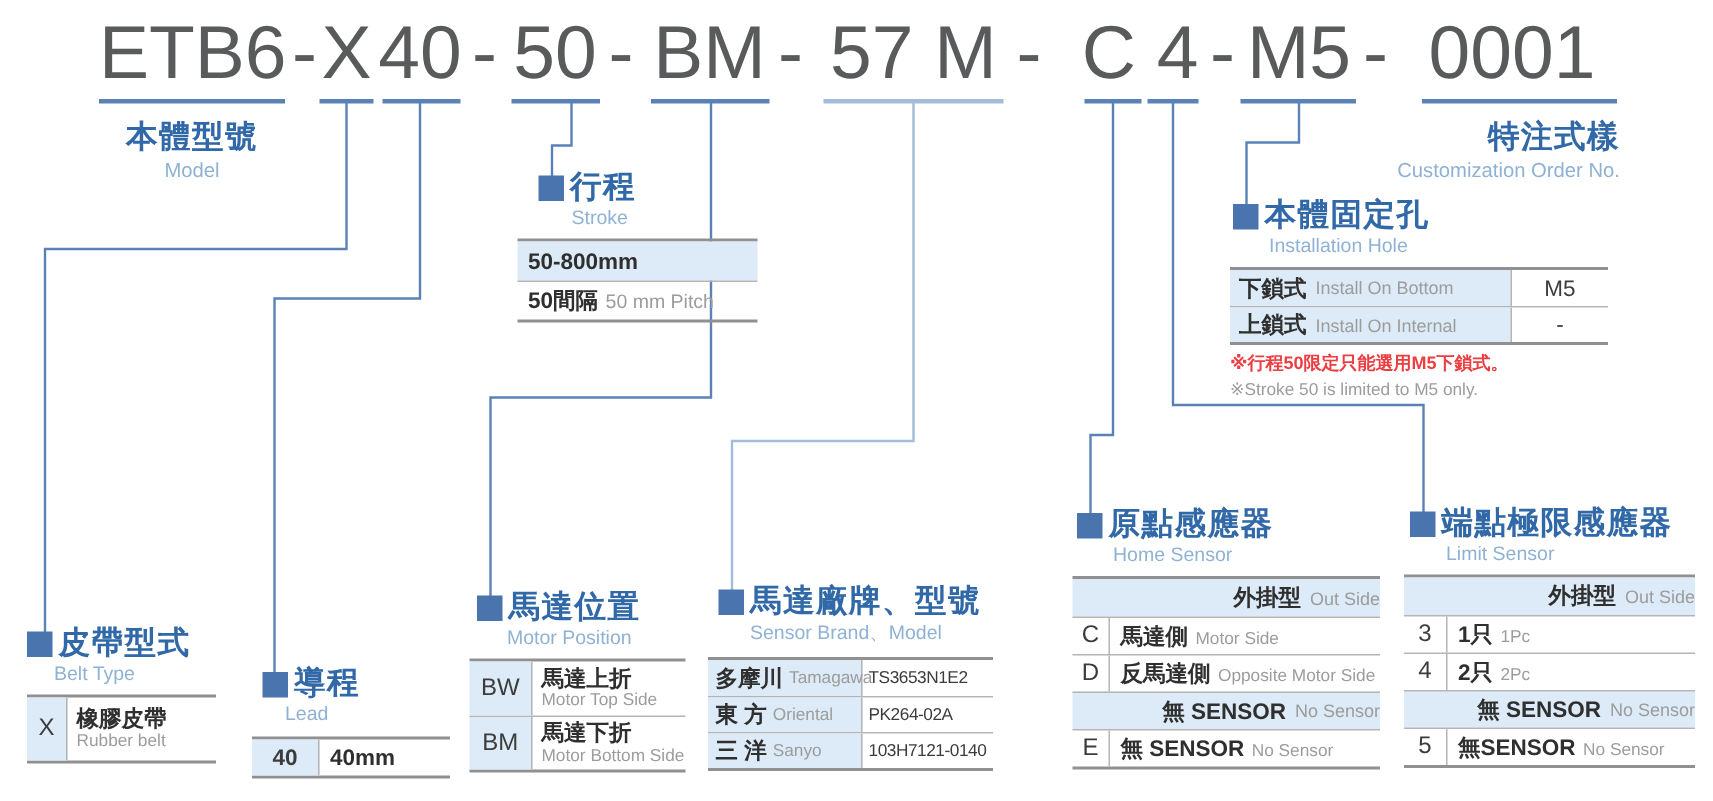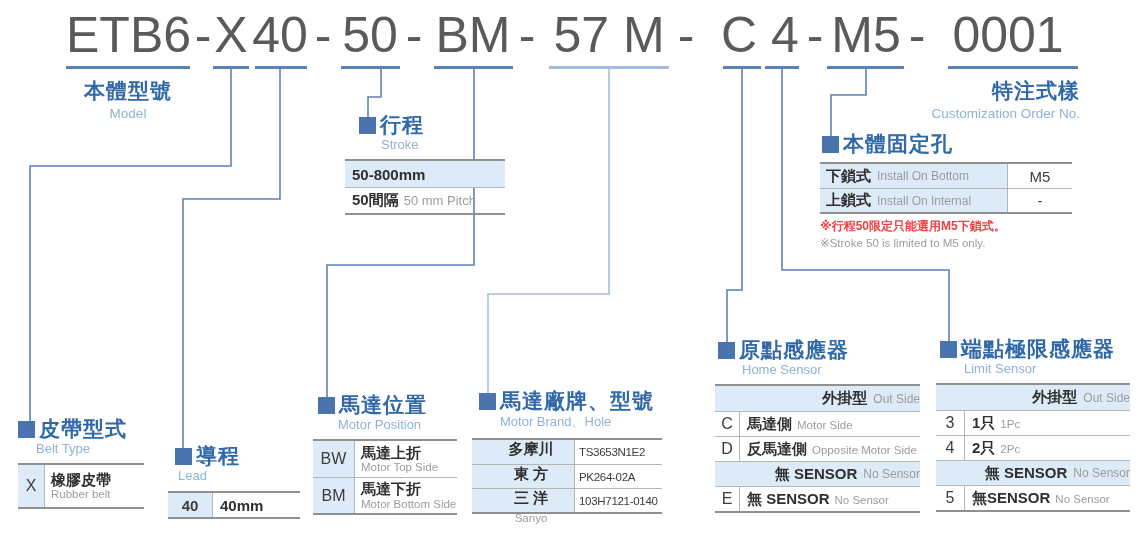--- a/index.html
+++ b/index.html
@@ -78,41 +78,41 @@
   .inl{display:flex;align-items:baseline;gap:5px;padding-left:7px;}
 
   
   #sec-belt{left:18px;top:418px;width:126px;}
   #sec-belt .sub{margin-left:18px;}
   #sec-belt .row{height:42px;}
   #sec-belt .code{width:27px;}
 
   #sec-lead{left:168px;top:445px;width:132px;}
   #sec-lead .hdr{margin-left:7px;}
-  #sec-lead .sub{margin-left:10px;}
+  #sec-lead .sub{margin-left:22px;}
   #sec-lead .row{height:24px;}
   #sec-lead .code{width:45px;font-weight:bold;font-size:15px;}
   #sec-lead .tbl{margin-top:8px;}
 
   #sec-stroke{left:345px;top:114px;width:160px;}
   #sec-stroke .hdr{margin-left:14px;}
   #sec-stroke .sub{margin-left:36px;}
   #sec-stroke .row{height:26px;}
 
   #sec-mpos{left:313px;top:394px;width:144px;}
   #sec-mpos .hdr{margin-left:5px;}
   #sec-mpos .sub{margin-left:25px;}
   #sec-mpos .row{height:36px;}
   #sec-mpos .code{width:42px;}
 
   #sec-brand{left:472px;top:390px;width:190px;}
   #sec-brand .hdr{margin-left:7px;}
   #sec-brand .sub{margin-left:28px;}
   #sec-brand .row{height:24px;}
-  #sec-brand .bcell{width:103px;align-self:stretch;display:flex;align-items:center;gap:4px;padding-left:16px;border-right:1px solid var(--bd-light);flex-direction:column;}
+  #sec-brand .bcell{width:103px;align-self:stretch;display:flex;align-items:center;gap:4px;padding-left:5px;border-right:1px solid var(--bd-light);}
   #sec-brand .model{font-size:11.5px;letter-spacing:-0.3px;color:#3c3c3c;padding-left:4px;white-space:nowrap;}
 
   #sec-home{left:715px;top:339px;width:205px;}
   #sec-home .hdr{margin-left:3px;}
   #sec-home .sub{margin-left:27px;}
   #sec-home .row{height:25px;}
   #sec-home .code{width:25px;}
 
   #sec-limit{left:936px;top:338px;width:194px;}
   #sec-limit .hdr{margin-left:4px;}
@@ -263,21 +263,21 @@
         </div>
       </div>
     </div>
   </div>
 
   <div class="sec" id="sec-brand">
     <div class="hdr">
         <span class="sq"></span>
       <span class="hzh">馬達廠牌、型號</span>
       </div>
-    <div class="sub">Motor Brand、Hole</div>
+    <div class="sub">Sensor Brand、Model</div>
     <div class="tbl">
       <div class="row">
         <div class="bcell blue">
           <span class="zhb">多摩川</span>
           <span class="eng">Tamagawa</span>
         </div>
         <div class="model">TS3653N1E2</div>
       </div>
       <div class="row">
         <div class="bcell blue">
@@ -372,20 +372,21 @@
           </div>
       </div>
     </div>
   </div>
 
   <div class="sec" id="sec-inst">
     <div class="hdr">
         <span class="sq"></span>
       <span class="hzh">本體固定孔</span>
       </div>
+    <div class="sub">Installation Hole</div>
     <div class="tbl">
       <div class="row">
         <div class="lcell blue">
           <span class="zhb">下鎖式</span>
           <span class="eng">Install On Bottom</span>
         </div>
         <div class="val">M5</div>
       </div>
       <div class="row">
         <div class="lcell blue">

